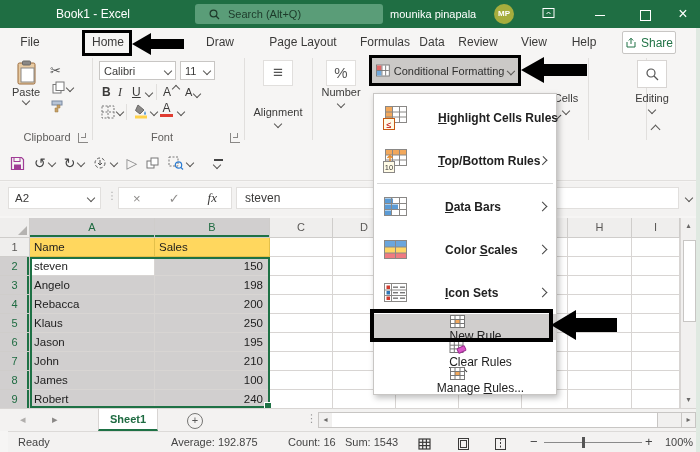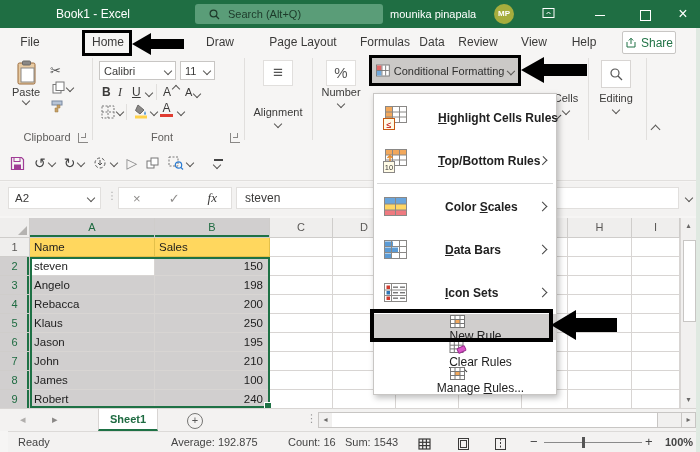--- a/index.html
+++ b/index.html
@@ -227,21 +227,21 @@
       <span style="font-size:15px;color:#555;line-height:24px;border:1px solid #e1dfdd;background:#fff;width:28px;text-align:center;">%</span>
       <span style="">Number</span>
       <span class="chev" style="margin-top:3px;"></span>
     </div>
 
     <div class="bigbtn" style="left:548px;top:36px;width:36px;">
       <span>Cells</span>
       <span class="chev" style="margin-top:4px;"></span>
     </div>
 
-    <div class="bigbtn" style="left:596px;top:4px;width:40px;">
+    <div class="bigbtn" style="left:632px;top:4px;width:40px;">
       <span style="border:1px solid #d8d5d3;background:#fff;width:28px;height:26px;display:flex;align-items:center;justify-content:center;">
         <svg width="14" height="14" viewBox="0 0 14 14">
             <circle cx="6" cy="6" r="4" fill="none" stroke="#555" stroke-width="1.2"></circle>
             <line x1="9" y1="9" x2="13" y2="13" stroke="#555" stroke-width="1.2"></line>
           </svg>
       </span>
       <span style="margin-top:4px;">Editing</span>
       <span class="chev" style="margin-top:3px;"></span>
     </div>
     <span class="chev chev-up" style="position:absolute;left:652px;top:70px;width:6px;height:6px;"></span>
@@ -487,21 +487,21 @@
     <span class="sitem" style="left:486px;top:4px;">
       <svg width="13" height="12" viewBox="0 0 13 12">
           <rect x="1.5" y="0.5" width="10" height="11" fill="none" stroke="#3b3a39"></rect>
           <line x1="6.5" y1="0.5" x2="6.5" y2="11.5" stroke="#3b3a39" stroke-dasharray="2 1.5"></line>
         </svg>
     </span>
     <span class="sitem" style="left:522px;font-size:13px;">−</span>
     <span class="ztrack"></span>
     <span class="zhandle"></span>
     <span class="sitem" style="left:637px;font-size:13px;">+</span>
-    <span class="sitem" style="left:657px;font-weight:bold;">100%</span>
+    <span class="sitem" style="left:657px;">100%</span>
   </div>
 
   <div class="cfmenu">
     <div class="mi big">
       <span class="mic">
         <svg width="27" height="26" viewBox="0 0 27 26">
             <rect x="3.5" y="1.5" width="21" height="16" fill="#fff" stroke="#8a8886"></rect>
             <rect x="4" y="2" width="6.5" height="15" fill="#f2a85c"></rect>
             <line x1="10.5" y1="2" x2="10.5" y2="17" stroke="#8a8886"></line>
             <line x1="17.5" y1="2" x2="17.5" y2="17" stroke="#8a8886"></line>
@@ -529,45 +529,45 @@
           </svg>
       </span>
       <span class="mil"><span></span><span class="ak">T</span><span>op/Bottom Rules</span></span>
       <span class="sub"></span>
     </div>
     <div class="msep"></div>
     <div class="mi big">
       <span class="mic">
         <svg width="27" height="26" viewBox="0 0 27 26">
             <rect x="2.5" y="3.5" width="22" height="18" fill="#fff" stroke="#8a8886"></rect>
-            <rect x="3" y="4" width="21" height="6" fill="#6aa5dc"></rect>
-            <rect x="3" y="10" width="21" height="6" fill="#ffd664"></rect>
-            <rect x="3" y="16" width="21" height="5" fill="#ef7a80"></rect>
-            <line x1="13.5" y1="4" x2="13.5" y2="21" stroke="#8a8886"></line>
-            <line x1="3" y1="10" x2="24" y2="10" stroke="#8a8886"></line>
-            <line x1="3" y1="16" x2="24" y2="16" stroke="#8a8886"></line>
-          </svg>
-      </span>
-      <span class="mil"><span>Color </span><span class="ak">S</span><span>cales</span></span>
-      <span class="sub"></span>
-    </div>
-    <div class="mi big">
-      <span class="mic">
-        <svg width="27" height="26" viewBox="0 0 27 26">
-            <rect x="2.5" y="3.5" width="22" height="18" fill="#fff" stroke="#8a8886"></rect>
             <rect x="3" y="4.5" width="8" height="4.5" fill="#5b9bd5"></rect>
             <rect x="3" y="10.5" width="13" height="4.5" fill="#5b9bd5"></rect>
             <rect x="3" y="16.5" width="6" height="4.5" fill="#5b9bd5"></rect>
             <line x1="9.5" y1="4" x2="9.5" y2="21" stroke="#8a8886"></line>
             <line x1="17.5" y1="4" x2="17.5" y2="21" stroke="#8a8886"></line>
             <line x1="3" y1="9.5" x2="24" y2="9.5" stroke="#8a8886"></line>
             <line x1="3" y1="15.5" x2="24" y2="15.5" stroke="#8a8886"></line>
           </svg>
       </span>
       <span class="mil"><span></span><span class="ak">D</span><span>ata Bars</span></span>
+      <span class="sub"></span>
+    </div>
+    <div class="mi big">
+      <span class="mic">
+        <svg width="27" height="26" viewBox="0 0 27 26">
+            <rect x="2.5" y="3.5" width="22" height="18" fill="#fff" stroke="#8a8886"></rect>
+            <rect x="3" y="4" width="21" height="6" fill="#6aa5dc"></rect>
+            <rect x="3" y="10" width="21" height="6" fill="#ffd664"></rect>
+            <rect x="3" y="16" width="21" height="5" fill="#ef7a80"></rect>
+            <line x1="13.5" y1="4" x2="13.5" y2="21" stroke="#8a8886"></line>
+            <line x1="3" y1="10" x2="24" y2="10" stroke="#8a8886"></line>
+            <line x1="3" y1="16" x2="24" y2="16" stroke="#8a8886"></line>
+          </svg>
+      </span>
+      <span class="mil"><span>Color </span><span class="ak">S</span><span>cales</span></span>
       <span class="sub"></span>
     </div>
     <div class="mi big">
       <span class="mic">
         <svg width="27" height="26" viewBox="0 0 27 26">
             <rect x="2.5" y="3.5" width="22" height="18" fill="#fff" stroke="#8a8886"></rect>
             <rect x="4.5" y="5.5" width="3.5" height="3.5" fill="#d03b2f"></rect>
             <rect x="4.5" y="11" width="3.5" height="3.5" fill="#2e75b6"></rect>
             <rect x="4.5" y="16.5" width="3.5" height="3.5" fill="#d03b2f"></rect>
             <line x1="11" y1="7.2" x2="16" y2="7.2" stroke="#777" stroke-width="1.4"></line>

